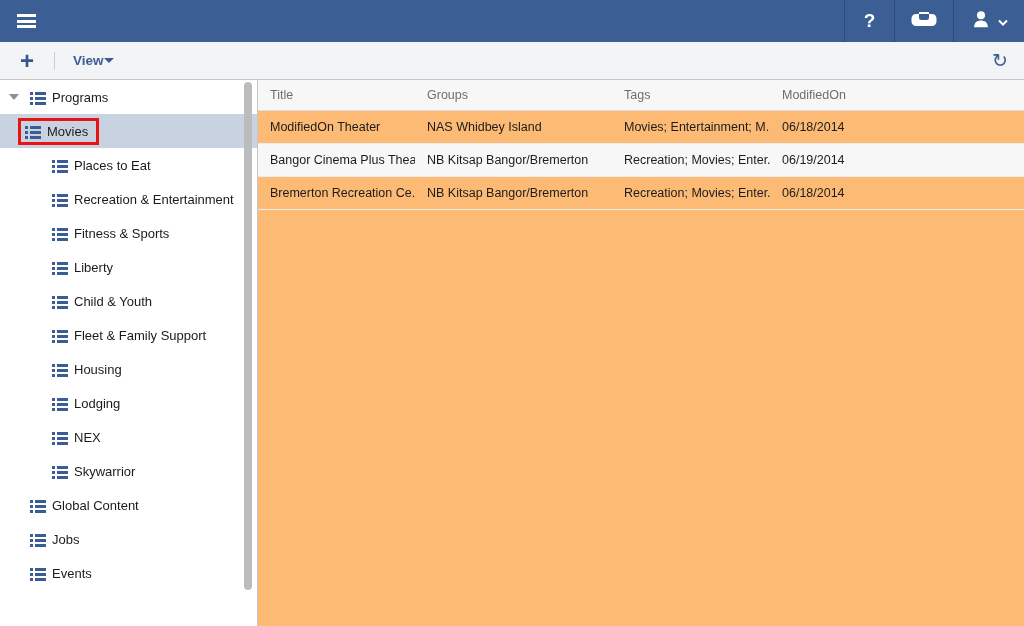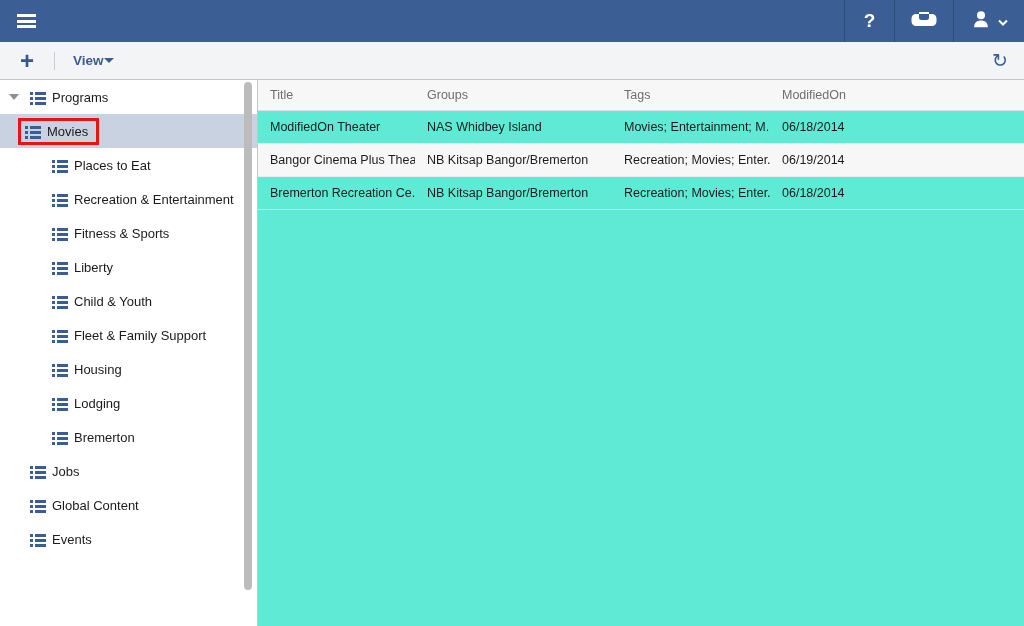--- a/index.html
+++ b/index.html
@@ -60,21 +60,21 @@
   .tree-inner.annotated { border: 3px solid var(--annotation, #e81313); padding: 3px 8px 3px 4px; }
   .list-icon { display: inline-block; width: 16px; height: 13px; }
   .tree-label { font-size: 13px; color: #1b1b1b; }
 
   .sb-scroll-thumb {
     position: absolute; right: 5px; top: 2px; width: 8px; height: 508px;
     background: #bcbcbc; border-radius: 5px; cursor: pointer;
   }
 
   
-  .content { flex: 1; background: #5eead4; }
+  .content { flex: 1; background: #fdba74; }
   table.grid { width: 100%; border-collapse: collapse; table-layout: fixed; }
   table.grid th {
     height: 30px; background: #f7f7f7; border-bottom: 1px solid #e0e0e0;
     font-size: 12.5px; font-weight: normal; color: #6e6e6e; text-align: left; padding: 0 6px 0 12px;
   }
   table.grid td {
     height: 33px; border-bottom: 1px solid #ececec;
     font-size: 12.5px; color: #1c1c1c; padding: 0 6px 0 12px;
     white-space: nowrap; overflow: hidden;
   }
@@ -290,51 +290,66 @@
             <span class="list-icon"><svg width="16" height="13" viewBox="0 0 16 13">
                 <g fill="#3a5d94">
                   <rect x="0" y="0" width="3" height="3"></rect>
                   <rect x="5" y="0" width="11" height="3"></rect>
                   <rect x="0" y="5" width="3" height="3"></rect>
                   <rect x="5" y="5" width="11" height="3"></rect>
                   <rect x="0" y="10" width="3" height="3"></rect>
                   <rect x="5" y="10" width="11" height="3"></rect>
                 </g>
               </svg></span>
-            <span class="tree-label">Bremerton</span>
+            <span class="tree-label">NEX</span>
+          </span>
+        </div>
+        <div class="tree-item child">
+          <span class="tree-inner">
+            <span class="list-icon"><svg width="16" height="13" viewBox="0 0 16 13">
+                <g fill="#3a5d94">
+                  <rect x="0" y="0" width="3" height="3"></rect>
+                  <rect x="5" y="0" width="11" height="3"></rect>
+                  <rect x="0" y="5" width="3" height="3"></rect>
+                  <rect x="5" y="5" width="11" height="3"></rect>
+                  <rect x="0" y="10" width="3" height="3"></rect>
+                  <rect x="5" y="10" width="11" height="3"></rect>
+                </g>
+              </svg></span>
+            <span class="tree-label">Skywarrior</span>
           </span>
         </div>
         <div class="tree-item">
           <span class="tree-inner">
             <span class="list-icon"><svg width="16" height="13" viewBox="0 0 16 13">
                 <g fill="#3a5d94">
                   <rect x="0" y="0" width="3" height="3"></rect>
                   <rect x="5" y="0" width="11" height="3"></rect>
                   <rect x="0" y="5" width="3" height="3"></rect>
                   <rect x="5" y="5" width="11" height="3"></rect>
                   <rect x="0" y="10" width="3" height="3"></rect>
                   <rect x="5" y="10" width="11" height="3"></rect>
                 </g>
               </svg></span>
+            <span class="tree-label">Global Content</span>
+          </span>
+        </div>
+        <div class="tree-item">
+          <span class="tree-inner">
+            <span class="list-icon"><svg width="16" height="13" viewBox="0 0 16 13">
+                <g fill="#3a5d94">
+                  <rect x="0" y="0" width="3" height="3"></rect>
+                  <rect x="5" y="0" width="11" height="3"></rect>
+                  <rect x="0" y="5" width="3" height="3"></rect>
+                  <rect x="5" y="5" width="11" height="3"></rect>
+                  <rect x="0" y="10" width="3" height="3"></rect>
+                  <rect x="5" y="10" width="11" height="3"></rect>
+                </g>
+              </svg></span>
             <span class="tree-label">Jobs</span>
-          </span>
-        </div>
-        <div class="tree-item">
-          <span class="tree-inner">
-            <span class="list-icon"><svg width="16" height="13" viewBox="0 0 16 13">
-                <g fill="#3a5d94">
-                  <rect x="0" y="0" width="3" height="3"></rect>
-                  <rect x="5" y="0" width="11" height="3"></rect>
-                  <rect x="0" y="5" width="3" height="3"></rect>
-                  <rect x="5" y="5" width="11" height="3"></rect>
-                  <rect x="0" y="10" width="3" height="3"></rect>
-                  <rect x="5" y="10" width="11" height="3"></rect>
-                </g>
-              </svg></span>
-            <span class="tree-label">Global Content</span>
           </span>
         </div>
         <div class="tree-item">
           <span class="tree-inner">
             <span class="list-icon"><svg width="16" height="13" viewBox="0 0 16 13">
                 <g fill="#3a5d94">
                   <rect x="0" y="0" width="3" height="3"></rect>
                   <rect x="5" y="0" width="11" height="3"></rect>
                   <rect x="0" y="5" width="3" height="3"></rect>
                   <rect x="5" y="5" width="11" height="3"></rect>

